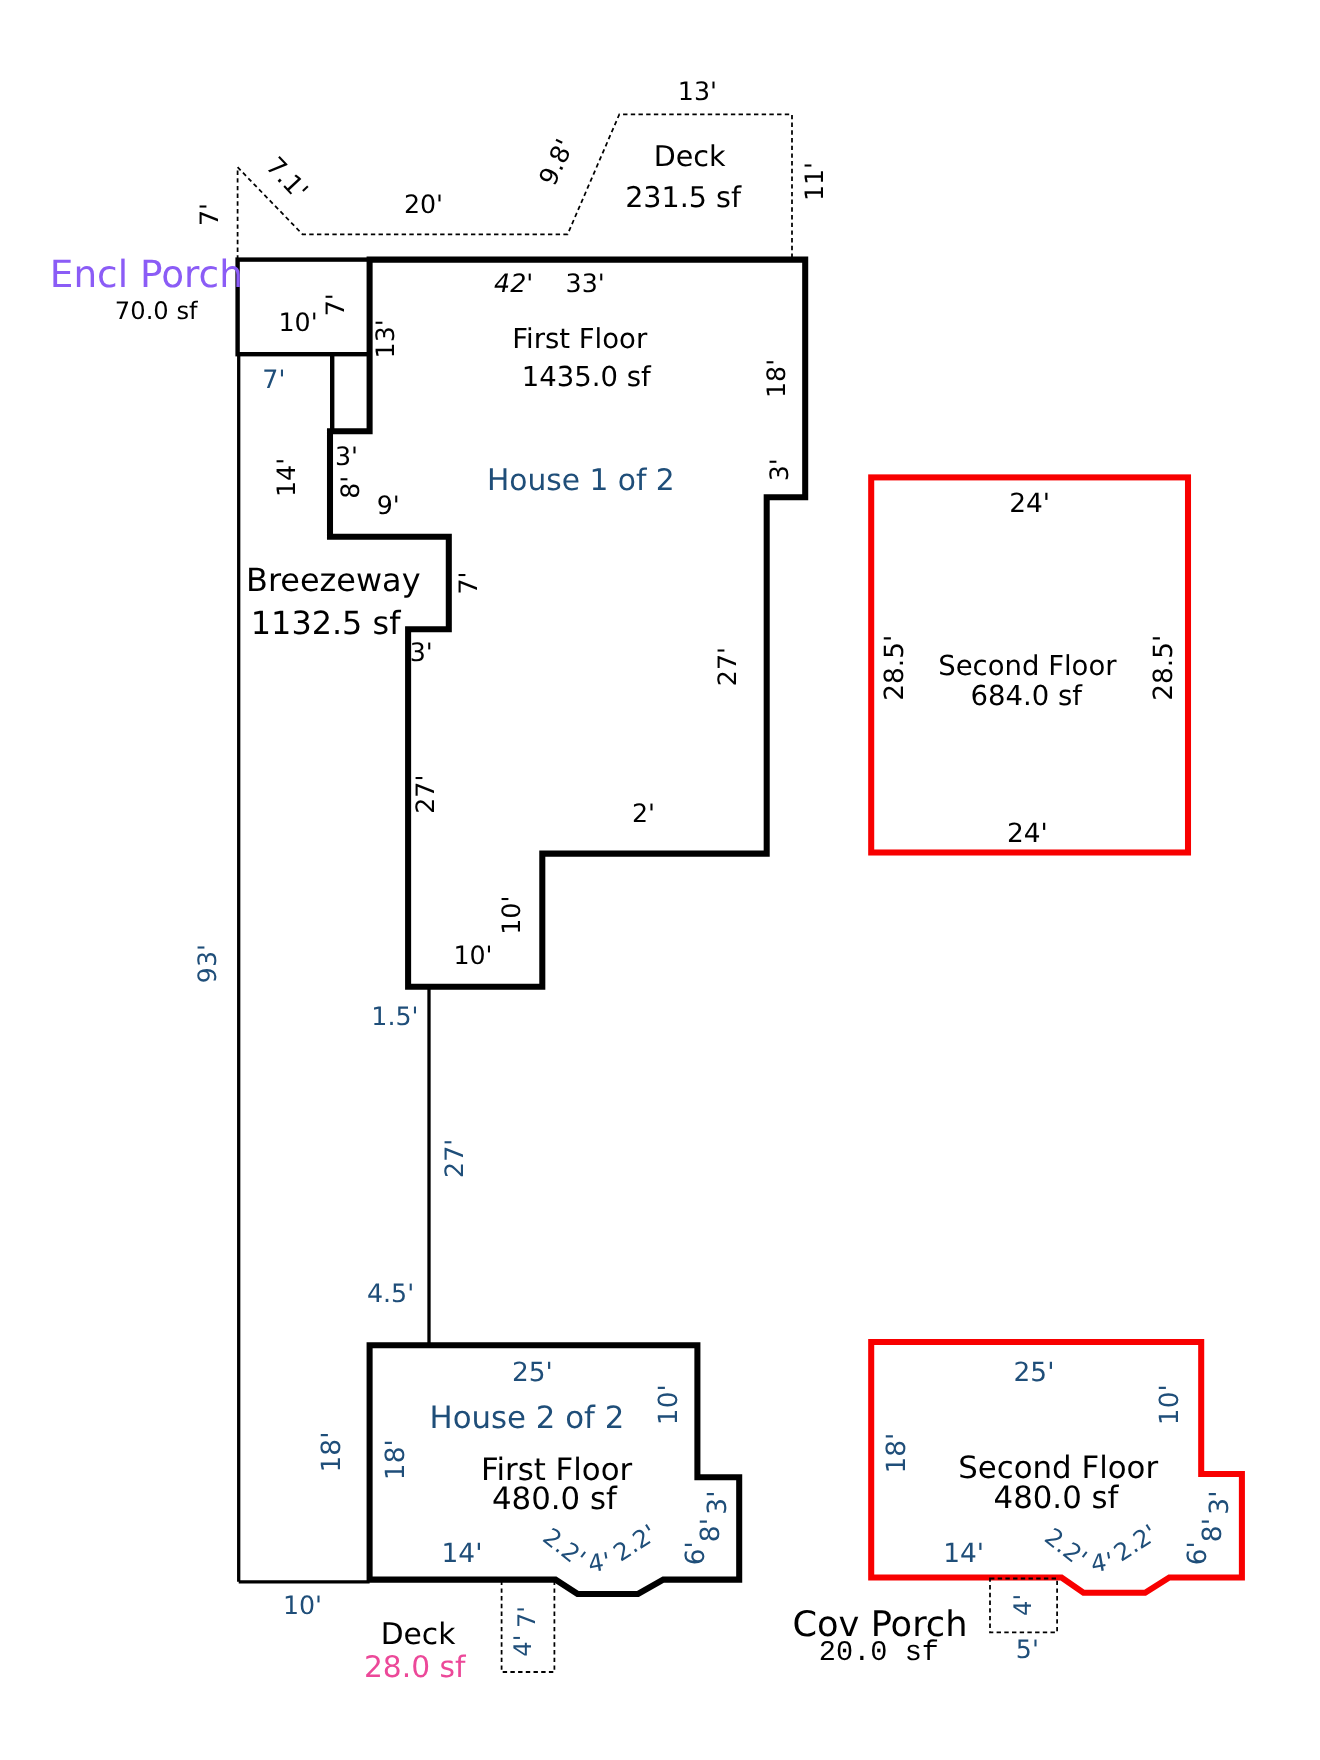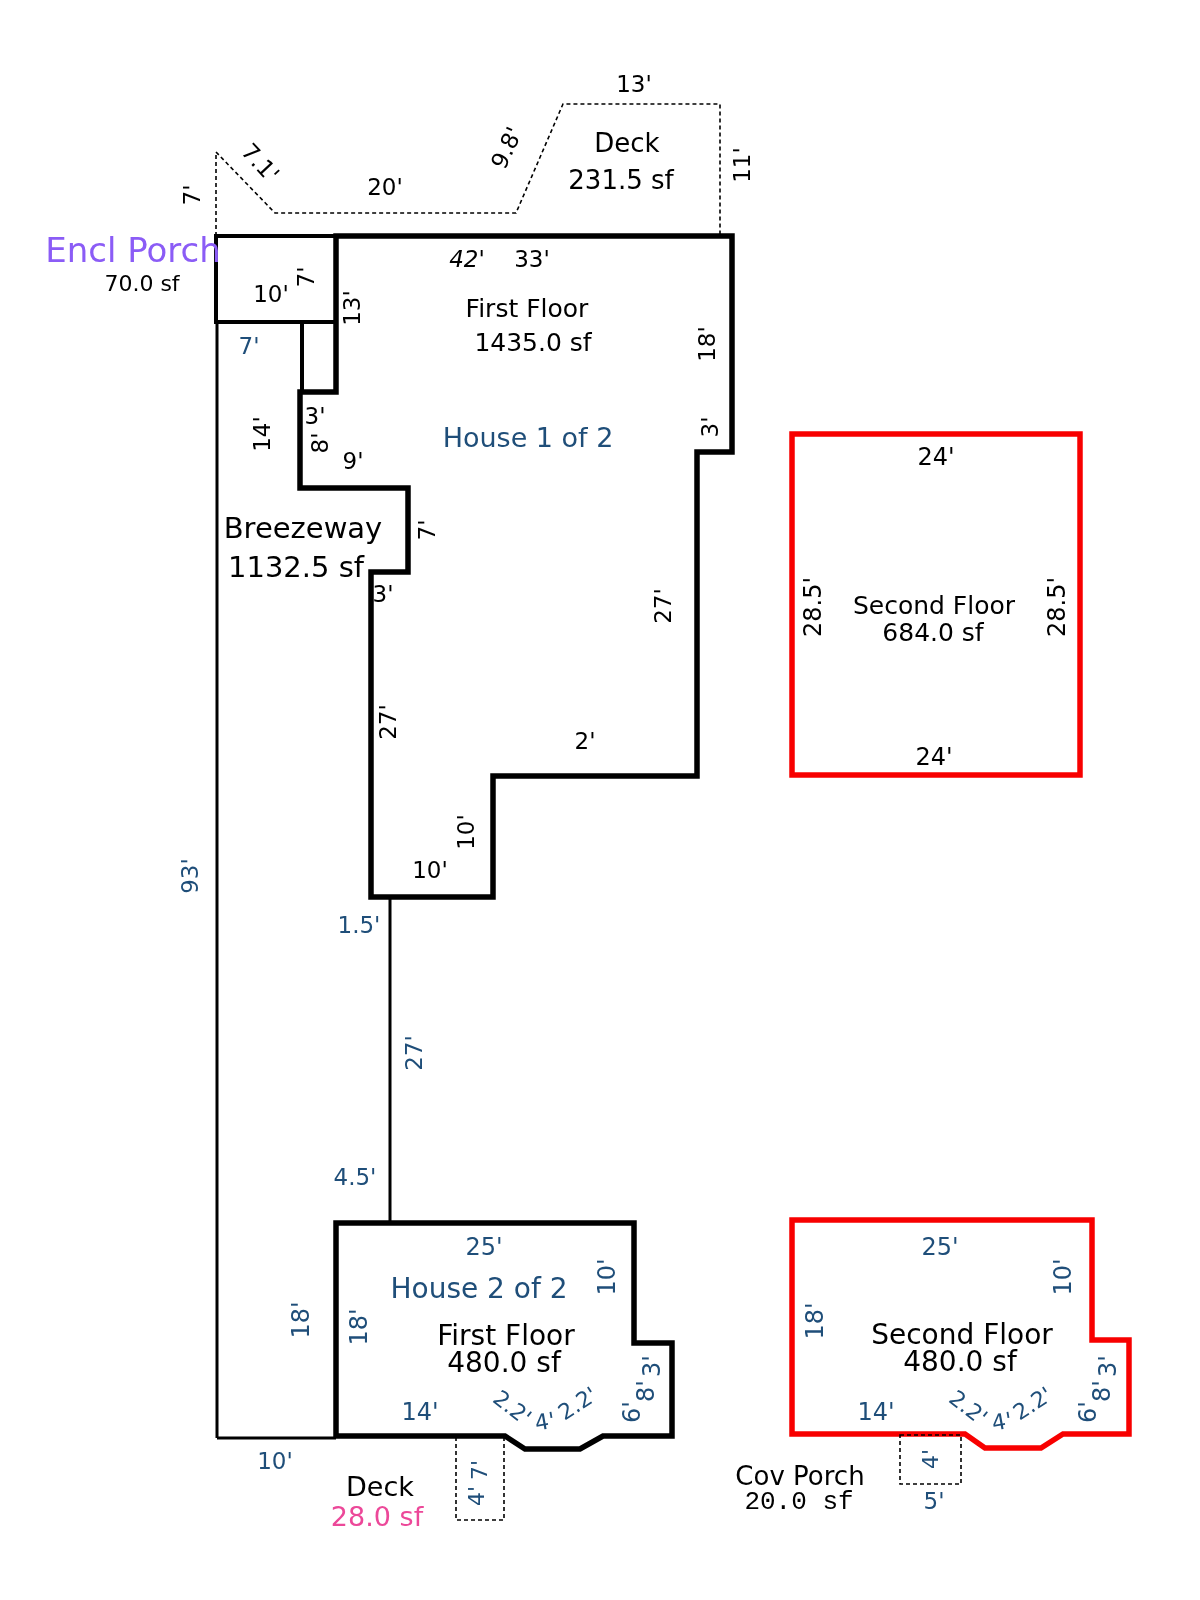--- a/index.html
+++ b/index.html
@@ -118,18 +118,18 @@
       <div class="lbl" style="left: 815px; top: 1321px; font-size: 24px; color: rgb(31, 78, 121); transform: translate(-50%, -50%) rotate(-90deg);">18'</div>
       <div class="lbl" style="left: 962px; top: 1335px; font-size: 28px; color: rgb(0, 0, 0); transform: translate(-50%, -50%) rotate(0deg);">Second Floor</div>
       <div class="lbl" style="left: 960px; top: 1362px; font-size: 28px; color: rgb(0, 0, 0); transform: translate(-50%, -50%) rotate(0deg);">480.0 sf</div>
       <div class="lbl" style="left: 876px; top: 1412px; font-size: 24px; color: rgb(31, 78, 121); transform: translate(-50%, -50%) rotate(0deg);">14'</div>
       <div class="lbl" style="left: 968px; top: 1408px; font-size: 22px; color: rgb(31, 78, 121); transform: translate(-50%, -50%) rotate(38deg);">2.2'</div>
       <div class="lbl" style="left: 1002px; top: 1422px; font-size: 22px; color: rgb(31, 78, 121); transform: translate(-50%, -50%) rotate(-10deg);">4'</div>
       <div class="lbl" style="left: 1033px; top: 1404px; font-size: 22px; color: rgb(31, 78, 121); transform: translate(-50%, -50%) rotate(-33deg);">2.2'</div>
       <div class="lbl" style="left: 1108px; top: 1366px; font-size: 24px; color: rgb(31, 78, 121); transform: translate(-50%, -50%) rotate(-90deg);">3'</div>
       <div class="lbl" style="left: 1102px; top: 1391px; font-size: 24px; color: rgb(31, 78, 121); transform: translate(-50%, -50%) rotate(-90deg);">8'</div>
       <div class="lbl" style="left: 1088px; top: 1412px; font-size: 24px; color: rgb(31, 78, 121); transform: translate(-50%, -50%) rotate(-90deg);">6'</div>
-      <div class="lbl" style="left: 800px; top: 1476px; font-size: 26px; color: rgb(0, 0, 0); transform: translate(-50%, -50%) rotate(0deg);">Cov Porch</div>
+      <div class="lbl" style="left: 800px; top: 1476px; font-size: 32px; color: rgb(0, 0, 0); transform: translate(-50%, -50%) rotate(0deg);">Cov Porch</div>
       <div class="lbl" style="left: 799px; top: 1502px; font-size: 26px; color: rgb(0, 0, 0); transform: translate(-50%, -50%) rotate(0deg); font-family: Liberation Mono, monospace;">20.0 sf</div>
       <div class="lbl" style="left: 931px; top: 1459px; font-size: 22px; color: rgb(31, 78, 121); transform: translate(-50%, -50%) rotate(-90deg);">4'</div>
       <div class="lbl" style="left: 934px; top: 1501px; font-size: 23px; color: rgb(31, 78, 121); transform: translate(-50%, -50%) rotate(0deg);">5'</div>
     </div>
 </div>
 
 </body></html>

